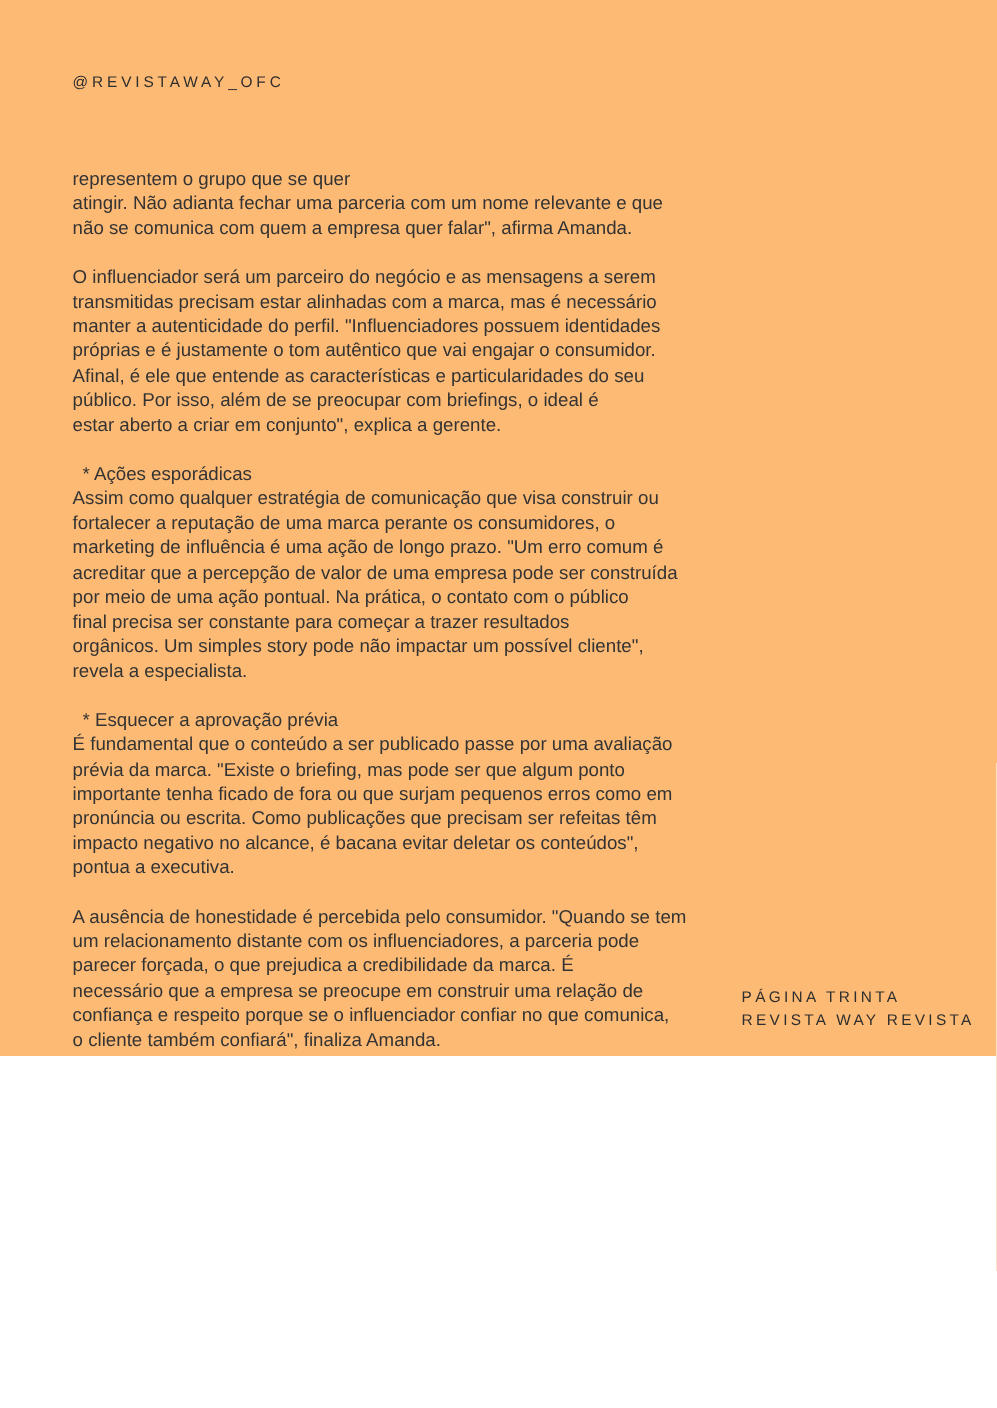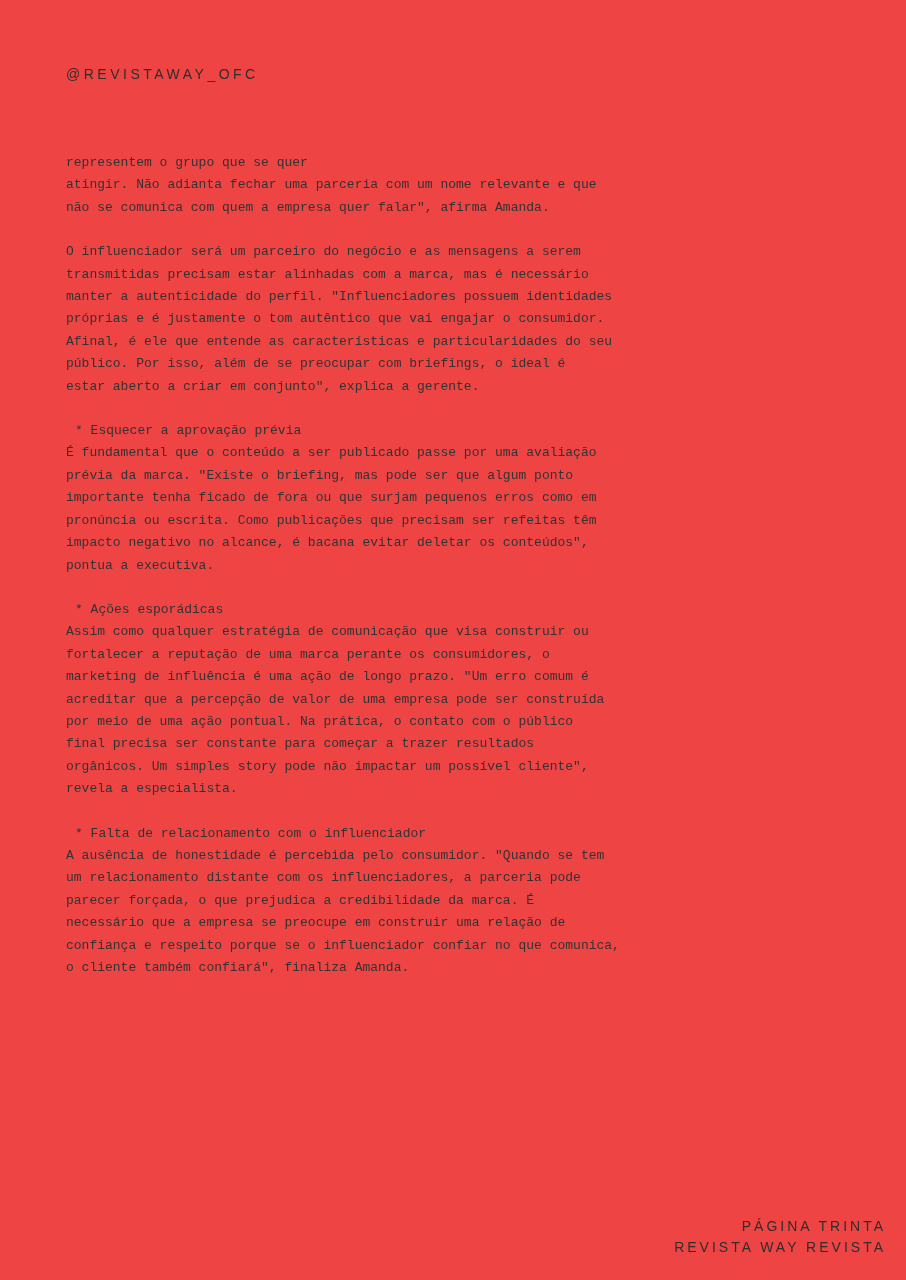--- a/index.html
+++ b/index.html
@@ -3,63 +3,61 @@
 <meta charset="utf-8">
 <style>
   html, body {
     margin: 0;
     padding: 0;
     background: #ffffff;
   }
   .page {
     position: relative;
     width: 906px;
-    height: 1280px;
-    background: #ef4444;
+    height: 960px;
+    background: #fdba74;
     overflow: hidden;
     font-family: "Liberation Sans", "DejaVu Sans", sans-serif;
   }
   .handle {
     position: absolute;
     left: 66px;
     top: 66px;
     font-size: 14px;
     letter-spacing: 3.5px;
     color: #2e2e2e;
     font-weight: 400;
   }
   .article {
     position: absolute;
     left: 66px;
     top: 152px;
     width: 720px;
-    font-size: 13px;
+    font-size: 17px;
     line-height: 22.4px;
     color: #333333;
     font-weight: 400;
-    font-family: Liberation Mono, monospace;
   }
   .article p {
     margin: 0;
     white-space: pre-line;
   }
   .article .para {
     margin-bottom: 22px;
   }
   .section {
     margin-bottom: 22px;
   }
   .section .heading {
     padding-left: 9px;
   }
   .footer {
     position: absolute;
     right: 20px;
     bottom: 22px;
-    text-align: right;
     color: #2e2e2e;
     font-size: 14px;
     letter-spacing: 3px;
     line-height: 21px;
     font-weight: 400;
   }
 </style>
 </head>
 <body>
 
@@ -77,43 +75,42 @@
       <p class="body-text">O influenciador será um parceiro do negócio e as mensagens a serem
 transmitidas precisam estar alinhadas com a marca, mas é necessário
 manter a autenticidade do perfil. "Influenciadores possuem identidades
 próprias e é justamente o tom autêntico que vai engajar o consumidor.
 Afinal, é ele que entende as características e particularidades do seu
 público. Por isso, além de se preocupar com briefings, o ideal é
 estar aberto a criar em conjunto", explica a gerente.</p>
     </div>
 
     <div class="section">
-      <p class="heading">* Esquecer a aprovação prévia</p>
-      <p class="body-text">É fundamental que o conteúdo a ser publicado passe por uma avaliação
-prévia da marca. "Existe o briefing, mas pode ser que algum ponto
-importante tenha ficado de fora ou que surjam pequenos erros como em
-pronúncia ou escrita. Como publicações que precisam ser refeitas têm
-impacto negativo no alcance, é bacana evitar deletar os conteúdos",
-pontua a executiva.</p>
-    </div>
-
-    <div class="section">
       <p class="heading">* Ações esporádicas</p>
       <p class="body-text">Assim como qualquer estratégia de comunicação que visa construir ou
 fortalecer a reputação de uma marca perante os consumidores, o
 marketing de influência é uma ação de longo prazo. "Um erro comum é
 acreditar que a percepção de valor de uma empresa pode ser construída
 por meio de uma ação pontual. Na prática, o contato com o público
 final precisa ser constante para começar a trazer resultados
 orgânicos. Um simples story pode não impactar um possível cliente",
 revela a especialista.</p>
     </div>
 
     <div class="section">
-      <p class="heading">* Falta de relacionamento com o influenciador</p>
+      <p class="heading">* Esquecer a aprovação prévia</p>
+      <p class="body-text">É fundamental que o conteúdo a ser publicado passe por uma avaliação
+prévia da marca. "Existe o briefing, mas pode ser que algum ponto
+importante tenha ficado de fora ou que surjam pequenos erros como em
+pronúncia ou escrita. Como publicações que precisam ser refeitas têm
+impacto negativo no alcance, é bacana evitar deletar os conteúdos",
+pontua a executiva.</p>
+    </div>
+
+    <div class="section">
       <p class="body-text">A ausência de honestidade é percebida pelo consumidor. "Quando se tem
 um relacionamento distante com os influenciadores, a parceria pode
 parecer forçada, o que prejudica a credibilidade da marca. É
 necessário que a empresa se preocupe em construir uma relação de
 confiança e respeito porque se o influenciador confiar no que comunica,
 o cliente também confiará", finaliza Amanda.</p>
     </div>
 
   </div>
 

